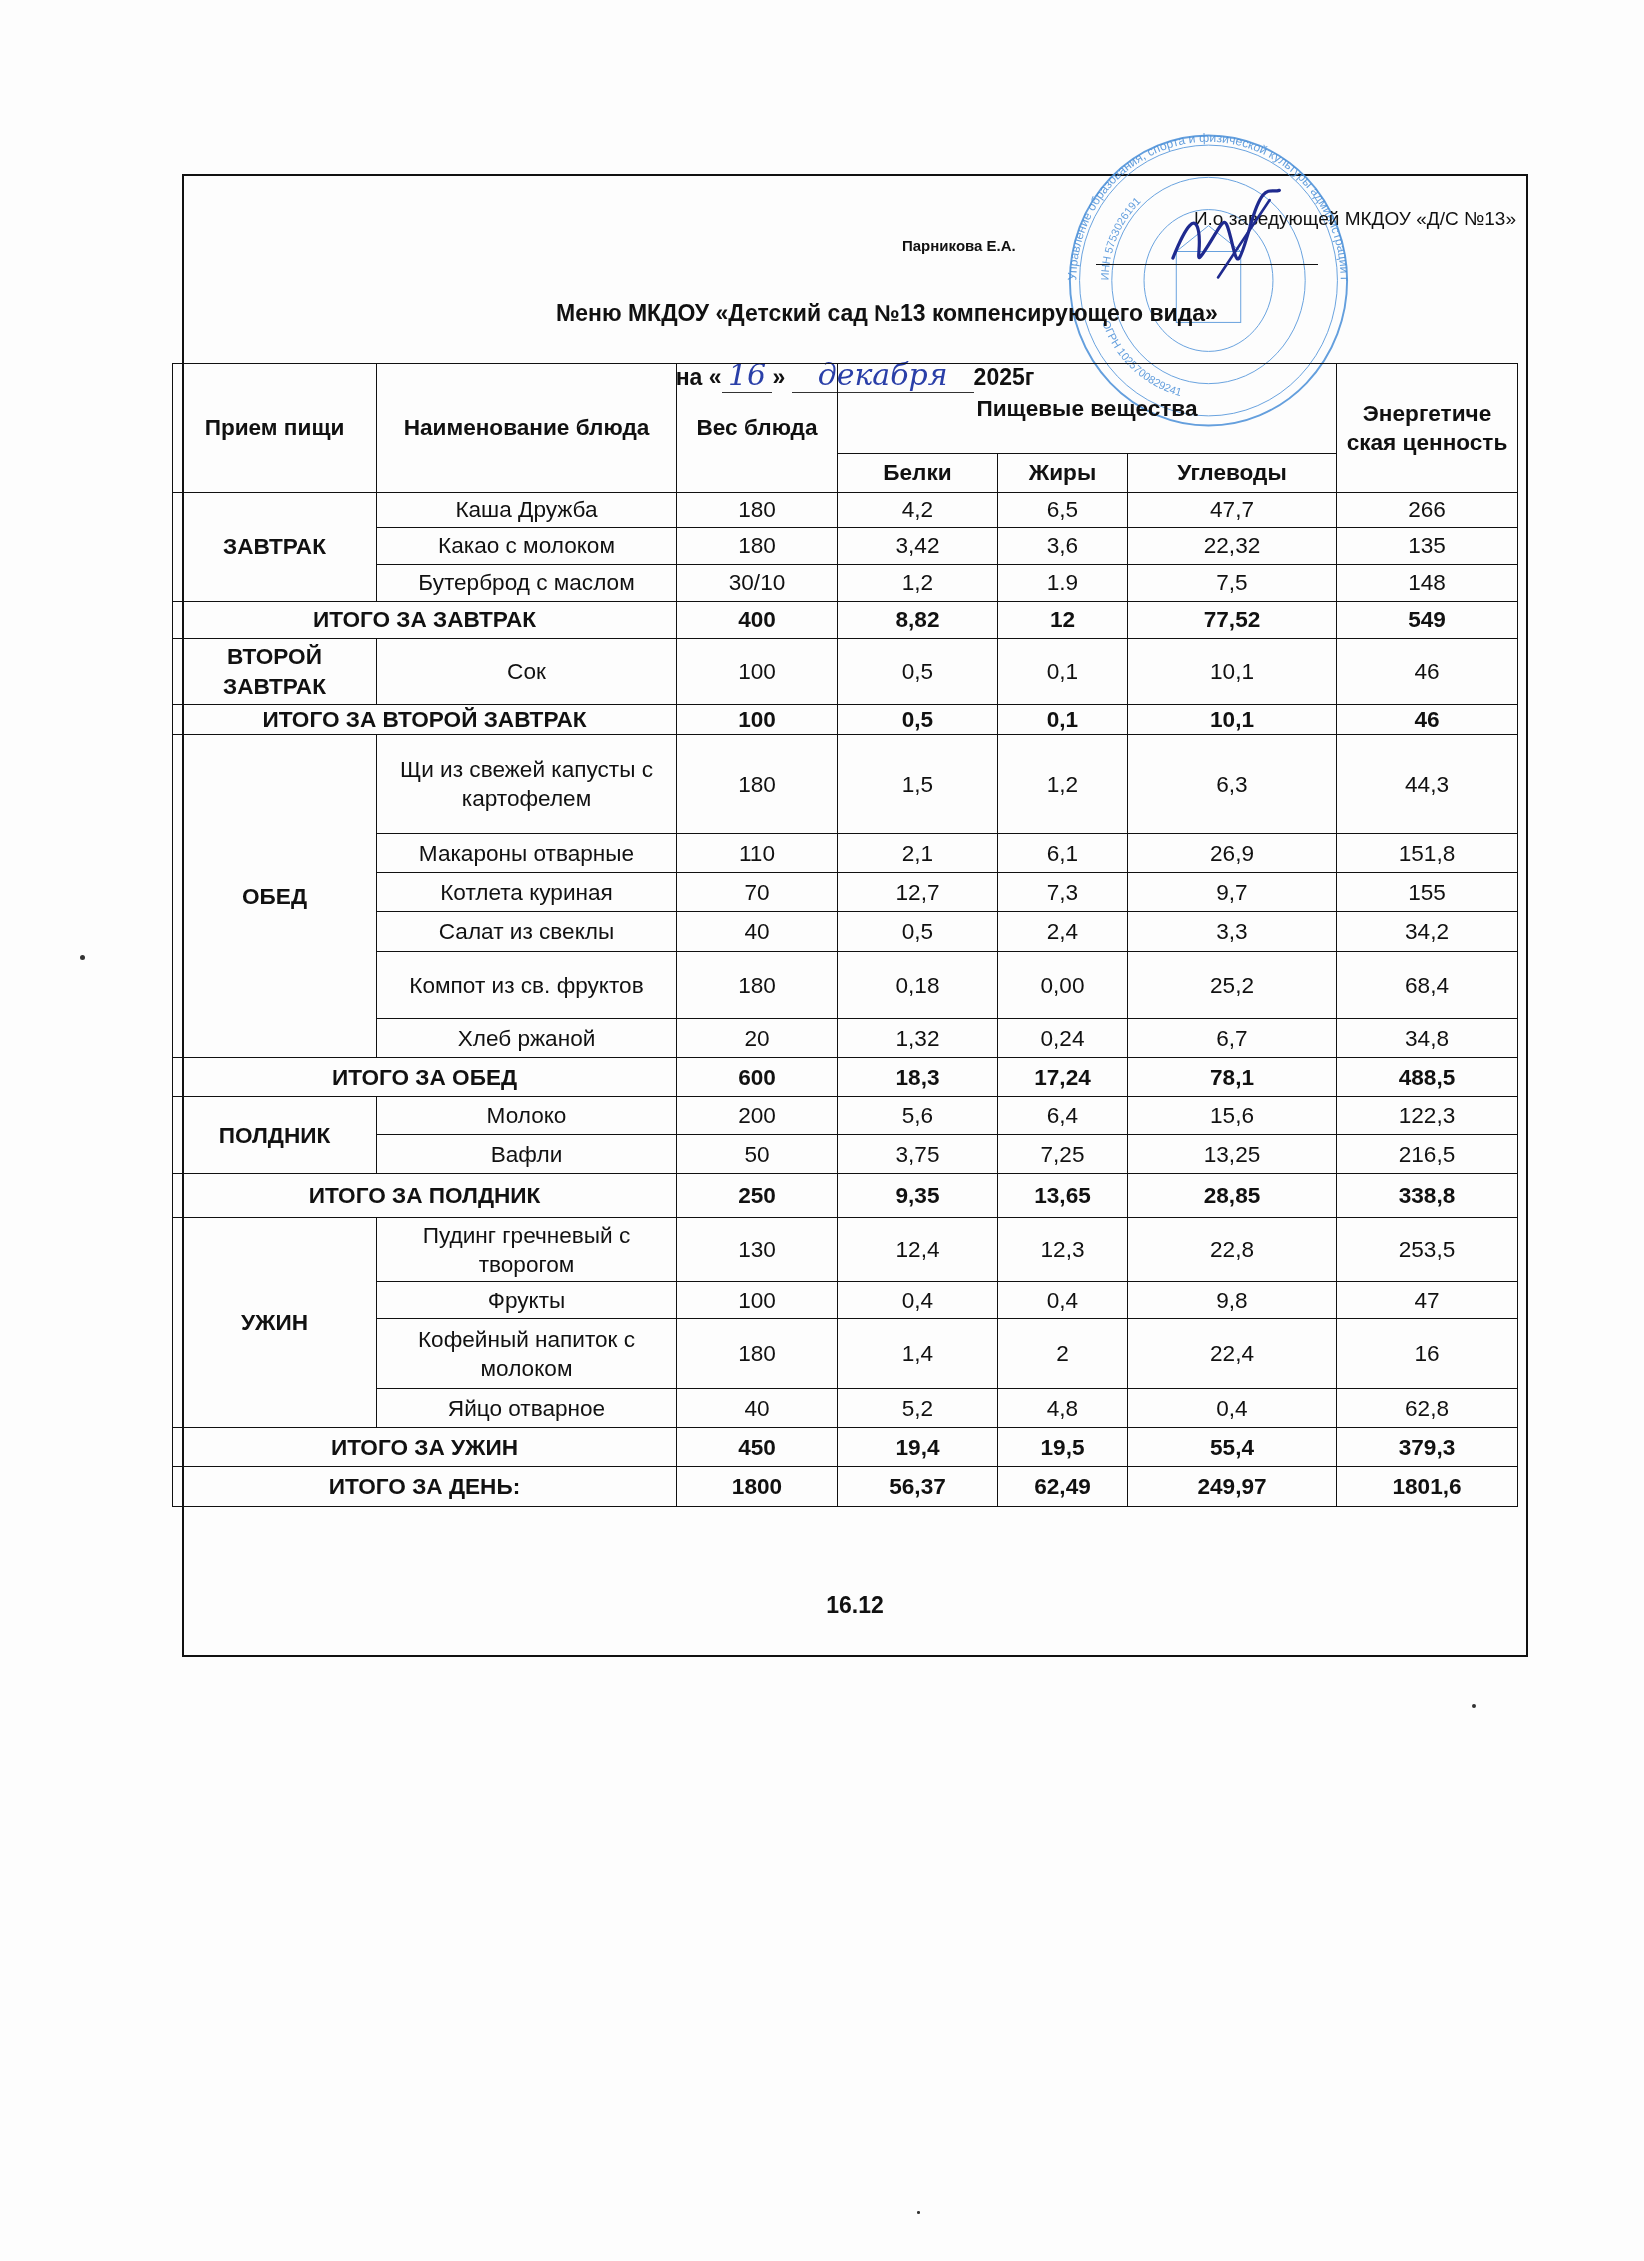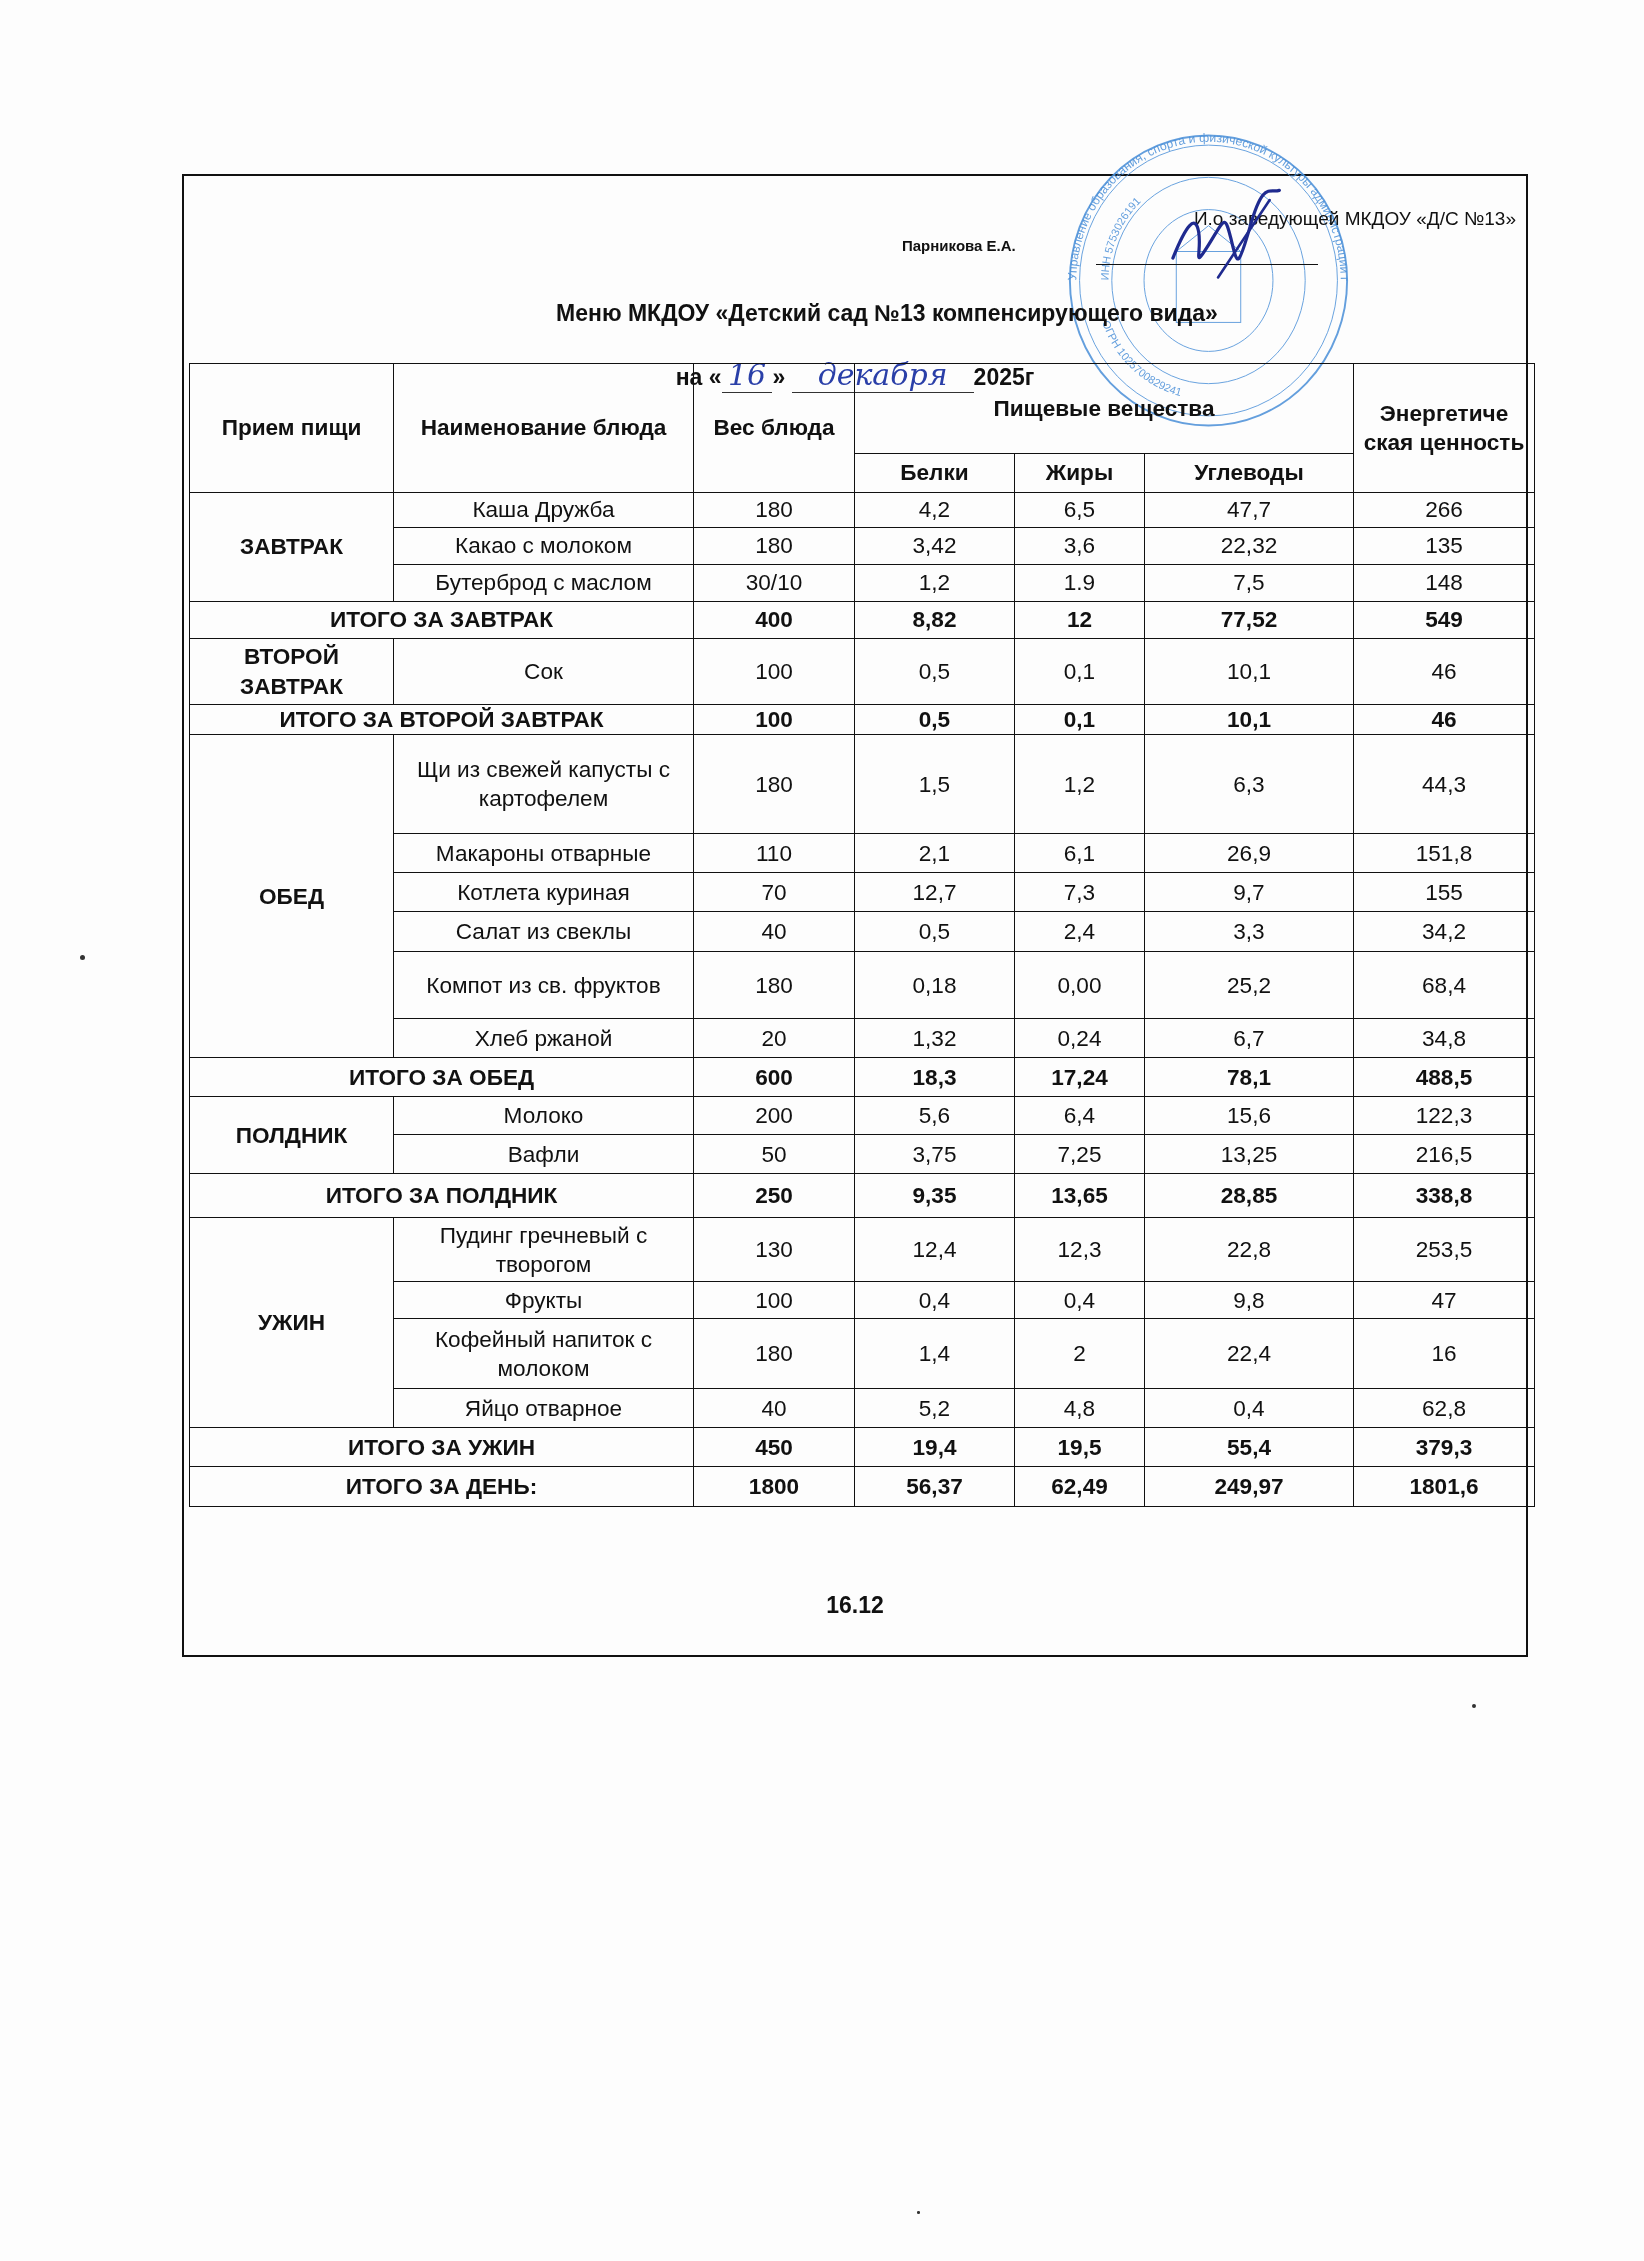--- a/index.html
+++ b/index.html
@@ -22,21 +22,21 @@
             font-weight: bold; font-size: 23px; margin-top: 28px; }
   .title2 .hand { font-family: "DejaVu Serif", serif; font-style: italic; font-weight: normal;
                   color: #2a3fa8; font-size: 30px; }
   .title2 .uline { display: inline-block; border-bottom: 1.9px solid #333; padding: 0 6.4px; }
 
   
   .stamp { position: absolute; left: 1057px; top: 129px; width: 303px; height: 303px; pointer-events: none; }
   .signature { position: absolute; left: 1160px; top: 187px; width: 129px; height: 97px; pointer-events: none; }
 
   
-  table.menu { position: absolute; left: 189px; top: 363px; width: 1346px; border-collapse: collapse;
+  table.menu { position: absolute; left: 172px; top: 363px; width: 1346px; border-collapse: collapse;
                table-layout: fixed; }
   table.menu td, table.menu th { border: 1.9px solid #111; text-align: center; vertical-align: middle;
                font-size: 22.6px; padding: 0 2.6px; line-height: 1.3; }
   table.menu th { font-weight: bold; }
   table.menu tr.total td { font-weight: bold; }
   table.menu td.meal { font-weight: bold; }
   table.menu td.dish { line-height: 1.3; }
 
   .footer-date { position: absolute; left: 182px; width: 1346px; top: 1592px; text-align: center;
                  font-weight: bold; font-size: 23px; }

